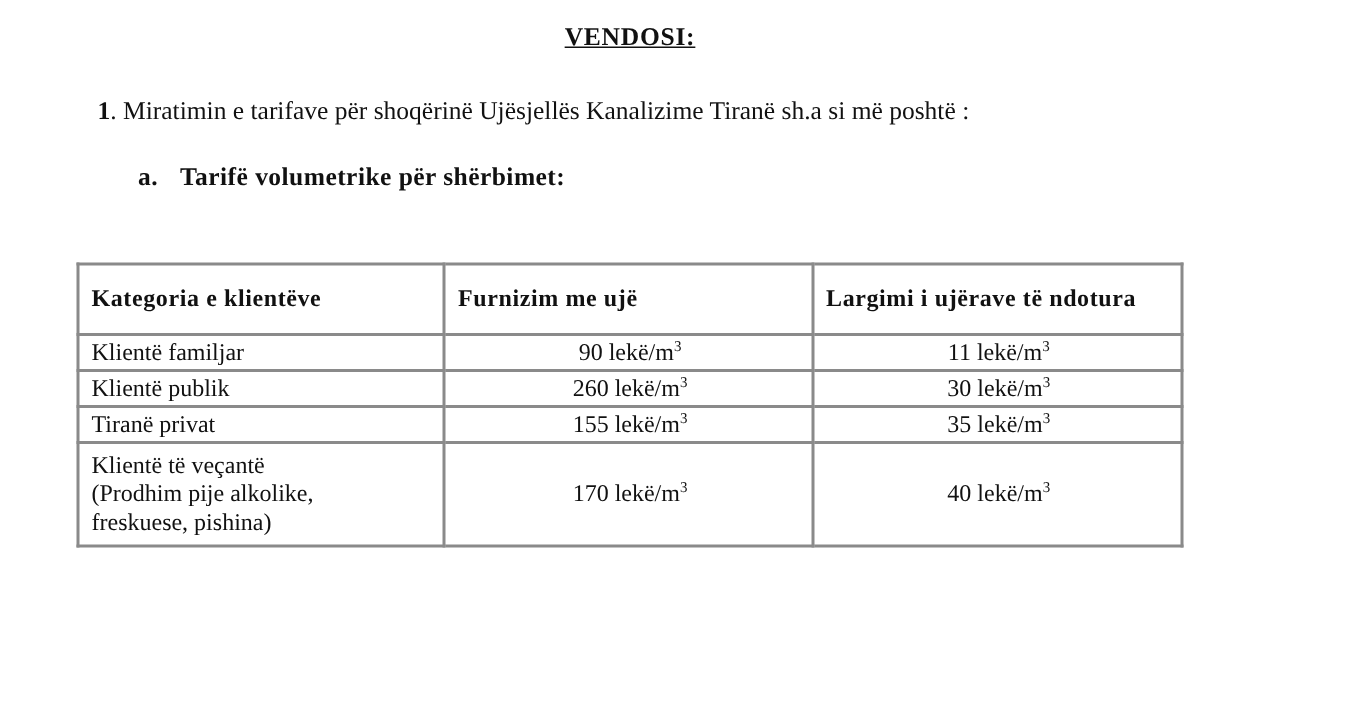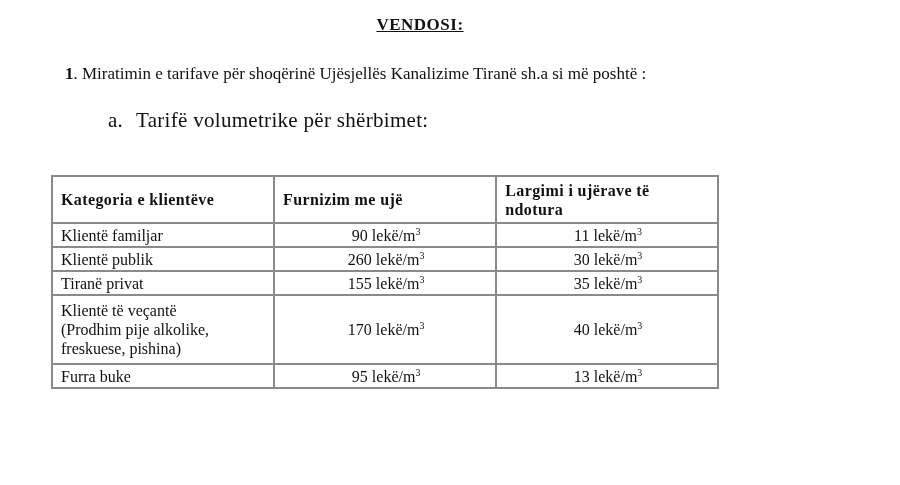--- a/index.html
+++ b/index.html
@@ -31,36 +31,36 @@
     left: 65px;
     top: 64px;
     font-size: 17px;
     white-space: nowrap;
   }
   .para1 .num {
     font-weight: bold;
   }
   .subhead {
     position: absolute;
-    left: 108px;
+    left: 92px;
     top: 108px;
-    font-size: 21px;
-    font-weight: normal;
+    font-size: 17px;
+    font-weight: bold;
     white-space: nowrap;
     letter-spacing: 0.3px;
   }
   .subhead .marker {
     display: inline-block;
     width: 28px;
   }
   table.tariffs {
     position: absolute;
     left: 51px;
     top: 175px;
-    width: 668px;
+    width: 738px;
     border-collapse: collapse;
     font-size: 16px;
     line-height: 19px;
   }
   table.tariffs td, table.tariffs th {
     border: 2px solid #8a8a8a;
     padding: 1px 6px 1px 8px;
     vertical-align: middle;
   }
   table.tariffs th {
@@ -119,19 +119,14 @@
     <td class="c2"><span>155  lekë/m</span><sup>3</sup></td>
     <td class="c3"><span>35 lekë/m</span><sup>3</sup></td>
   </tr>
   <tr class="row tall">
     <td class="c1 multiline">Klientë të veçantë
  (Prodhim pije alkolike,
 freskuese, pishina)</td>
     <td class="c2"><span>170  lekë/m</span><sup>3</sup></td>
     <td class="c3"><span>40 lekë/m</span><sup>3</sup></td>
   </tr>
-  <tr class="row">
-    <td class="c1">Furra buke</td>
-    <td class="c2"><span>95  lekë/m</span><sup>3</sup></td>
-    <td class="c3"><span>13 lekë/m</span><sup>3</sup></td>
-  </tr>
 </tbody>
   </table>
 
 </body></html>

